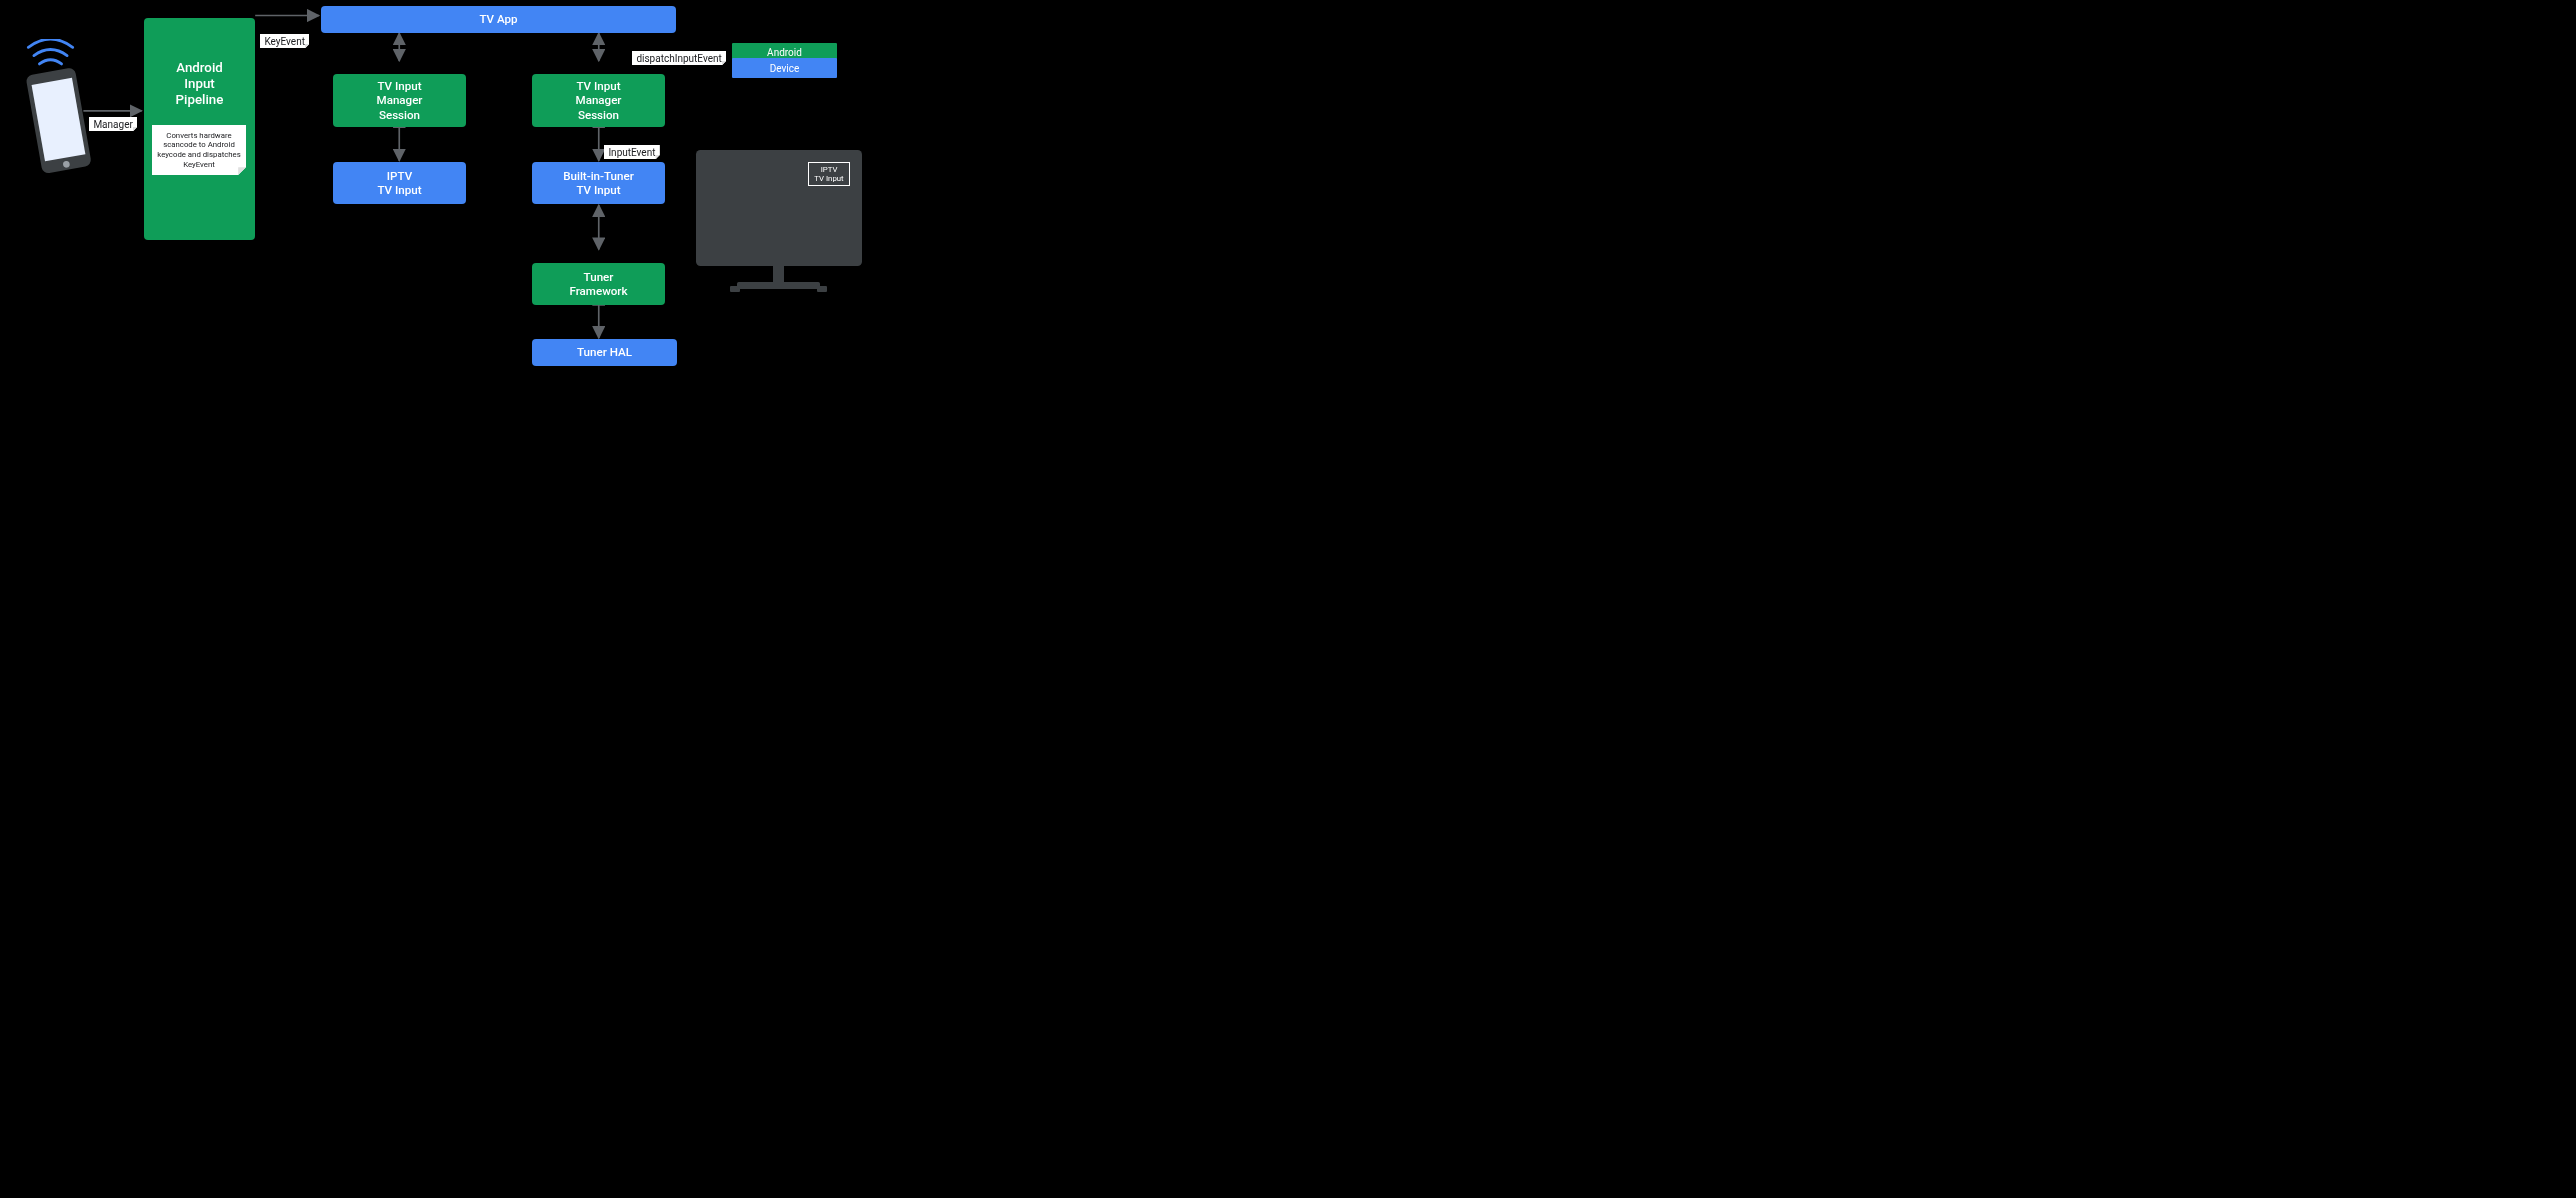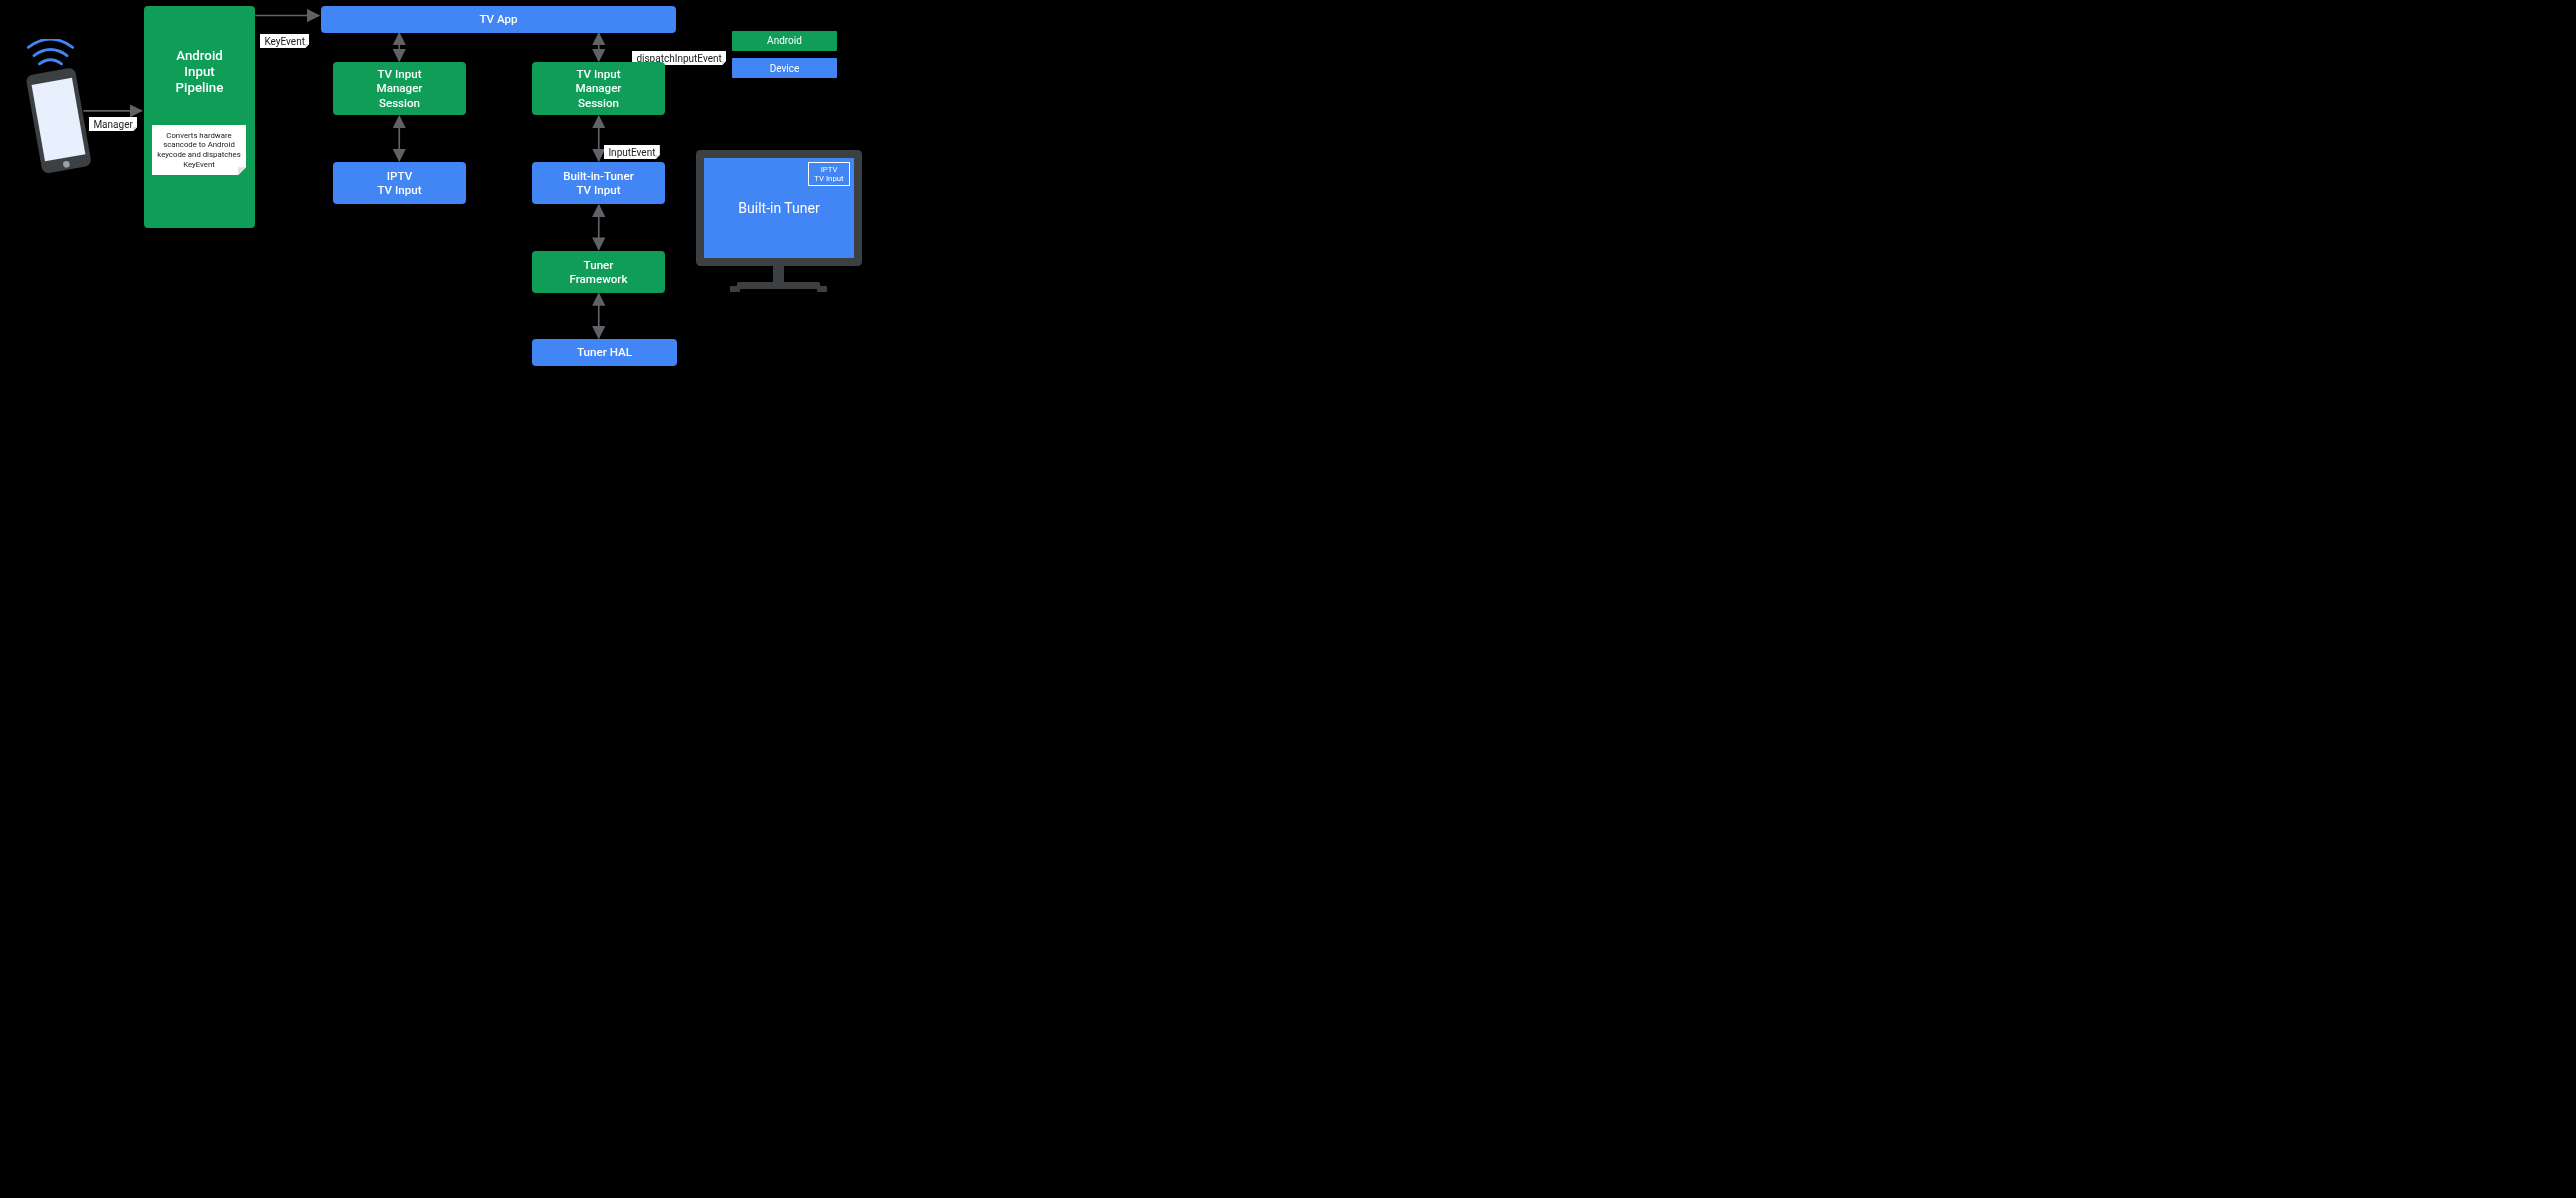--- a/index.html
+++ b/index.html
@@ -22,21 +22,21 @@
     position:absolute;
     display:flex;
     flex-direction:column;
     align-items:center;
     justify-content:center;
     text-align:center;
     font-size:11.6px;
     line-height:1.22;
     border-radius:4px;
   }
-  .green{background:var(--green);}
+  .green{background:var(--green);margin-top:12px;}
   .blue{background:var(--blue);}
   .boxTitle{font-weight:500;white-space:pre;}
   .note{
     position:absolute;
     background:#fff;
     color:#202124;
     font-size:7.8px;
     line-height:1.25;
     text-align:center;
     padding:5.5px 4.4px;
@@ -176,23 +176,20 @@
   </div>
 
   <div class="box blue" style="left:532px;top:339px;width:145px;height:27px">
     <div class="boxTitle">Tuner HAL</div>
   </div>
 
   <div class="legend green" style="left:732px;top:30.5px">Android</div>
   <div class="legend blue" style="left:732px;top:58px">Device</div>
 
   <div class="mon-frame" style="left:696px;top:150px;width:166px;height:116px"></div>
-  <div class="mon-screen" style="left:704px;top:158px;width:150px;height:100px;display:flex;align-items:center;justify-content:center">
-    <span class="mon-text">Built-in Tuner</span>
-  </div>
   <div class="mon-inset" style="left:808px;top:162px;width:40px;height:22px;white-space:pre">IPTV
 TV Input</div>
 
   <div style="position:absolute;left:773px;top:266px;width:11px;height:16.6px;background:var(--dark)"></div>
   <div style="position:absolute;left:737px;top:282px;width:83px;height:6.7px;background:var(--dark);border-radius:1.7px"></div>
   <div style="position:absolute;left:730px;top:286px;width:10px;height:5.5px;background:var(--dark);border-radius:1.1px"></div>
   <div style="position:absolute;left:817px;top:286px;width:10px;height:5.5px;background:var(--dark);border-radius:1.1px"></div>
 
 </div>
 

